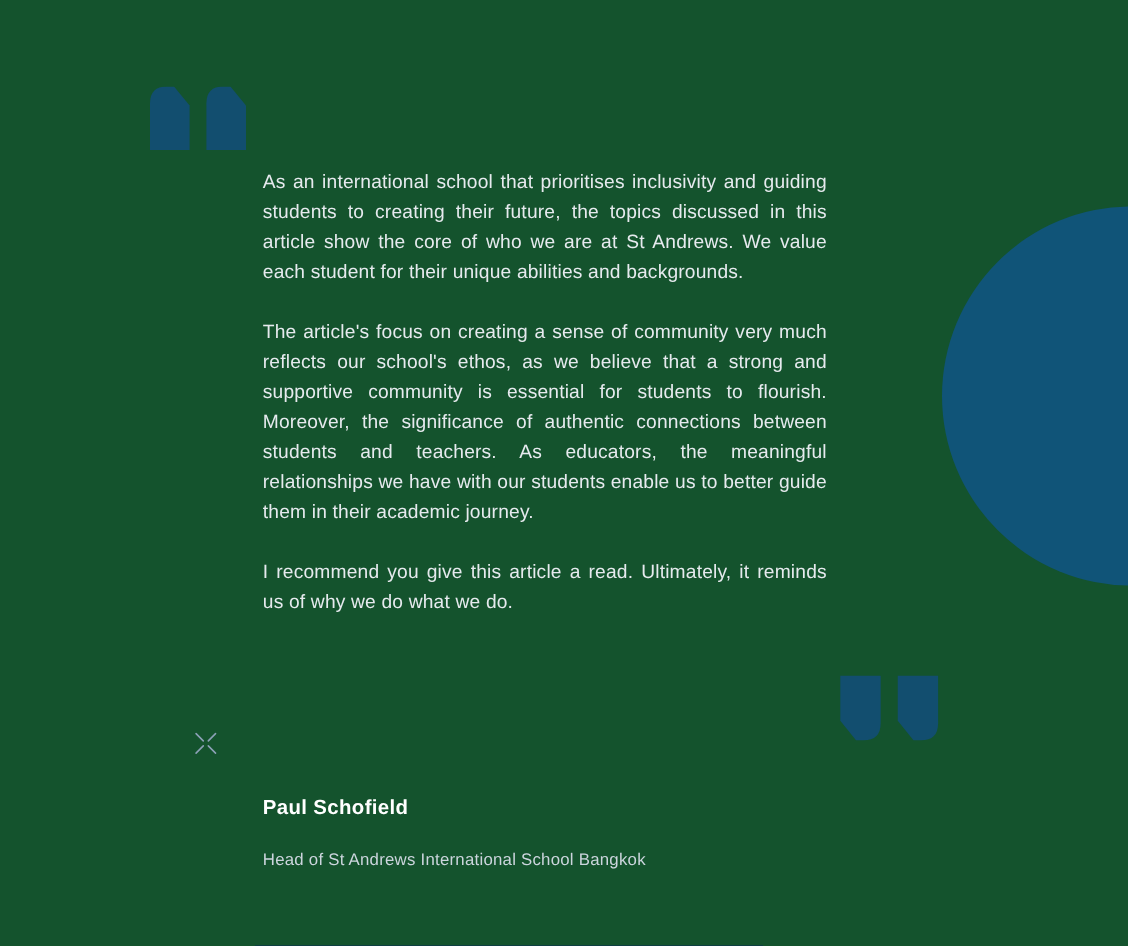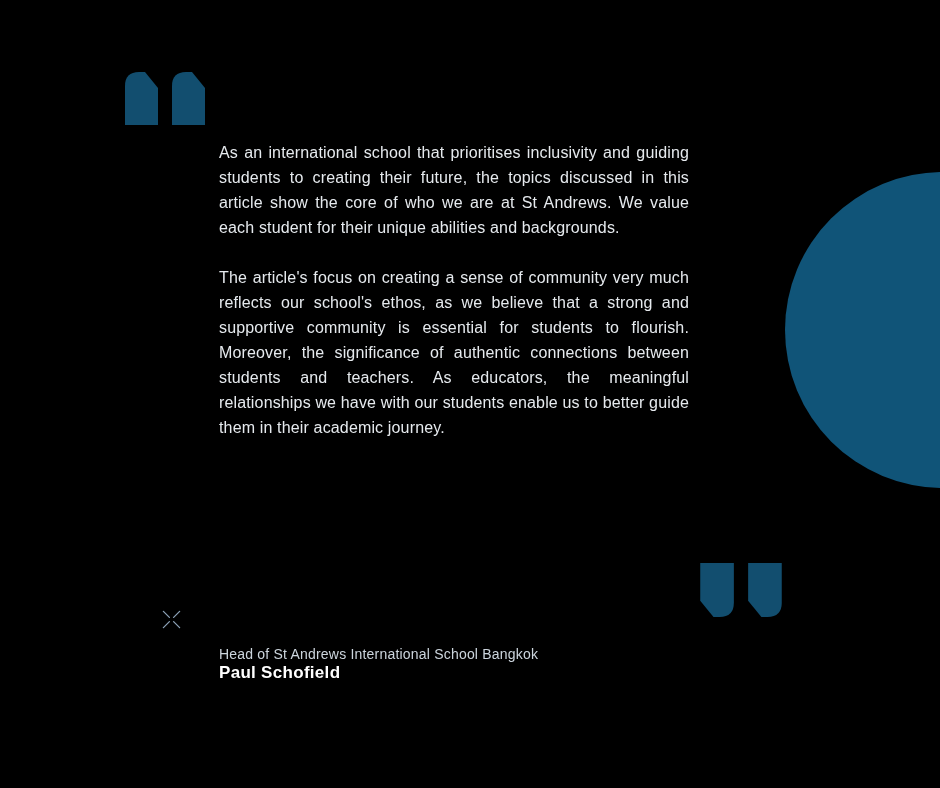--- a/index.html
+++ b/index.html
@@ -5,21 +5,21 @@
   html, body {
     margin: 0;
     padding: 0;
     background: #0d3354;
     font-family: "Liberation Sans", "DejaVu Sans", sans-serif;
   }
   .card {
     position: relative;
     width: 940px;
     height: 788px;
-    background: #000000;
+    background: #14532d;
     overflow: hidden;
   }
   .accent-circle {
     position: absolute;
     left: 785px;
     top: 172px;
     width: 316px;
     height: 316px;
     border-radius: 50%;
     background: #105478;
@@ -70,41 +70,42 @@
     top: 645px;
     font-size: 17px;
     font-weight: 600;
     letter-spacing: 0.3px;
     color: #ffffff;
     margin-top: 18px;
   }
   .author-role {
     position: absolute;
     left: 219px;
-    top: 646px;
+    top: 708px;
     font-size: 14px;
     letter-spacing: 0.2px;
     color: #ccd5dd;
   }
 </style>
 </head>
 <body>
 
 <div class="card">
 
   <div class="accent-circle"></div>
 
   <svg class="quote-mark open" viewBox="0 0 80 53" aria-hidden="true">
     <path d="M0 53 L0 14 Q0 0 14 0 L20 0 L33 16 L33 53 Z" fill="#124e6f"></path>
     <path d="M47 53 L47 14 Q47 0 61 0 L67 0 L80 16 L80 53 Z" fill="#124e6f"></path>
   </svg>
 
   <div class="quote-text">
     <p>As an international school that prioritises inclusivity and guiding students to creating their future, the topics discussed in this article show the core of who we are at St Andrews. We value each student for their unique abilities and backgrounds.</p>
     <p>The article's focus on creating a sense of community very much reflects our school's ethos, as we believe that a strong and supportive community is essential for students to flourish. Moreover, the significance of authentic connections between students and teachers. As educators, the meaningful relationships we have with our students enable us to better guide them in their academic journey.</p>
+    <p>I recommend you give this article a read. Ultimately, it reminds us of why we do what we do.</p>
   </div>
 
   <svg class="quote-mark close" viewBox="0 0 80 53" aria-hidden="true">
     <path d="M0 53 L0 14 Q0 0 14 0 L20 0 L33 16 L33 53 Z" fill="#124e6f"></path>
     <path d="M47 53 L47 14 Q47 0 61 0 L67 0 L80 16 L80 53 Z" fill="#124e6f"></path>
   </svg>
 
   <svg class="x-decoration" viewBox="0 0 22 22" aria-hidden="true">
     <path d="M2.5 2.5 L8.8 8.8 M13.2 13.2 L19.5 19.5 M19.5 2.5 L13.2 8.8 M8.8 13.2 L2.5 19.5" stroke="#8ba0b5" stroke-width="1.4" fill="none" stroke-linecap="round"></path>
   </svg>

